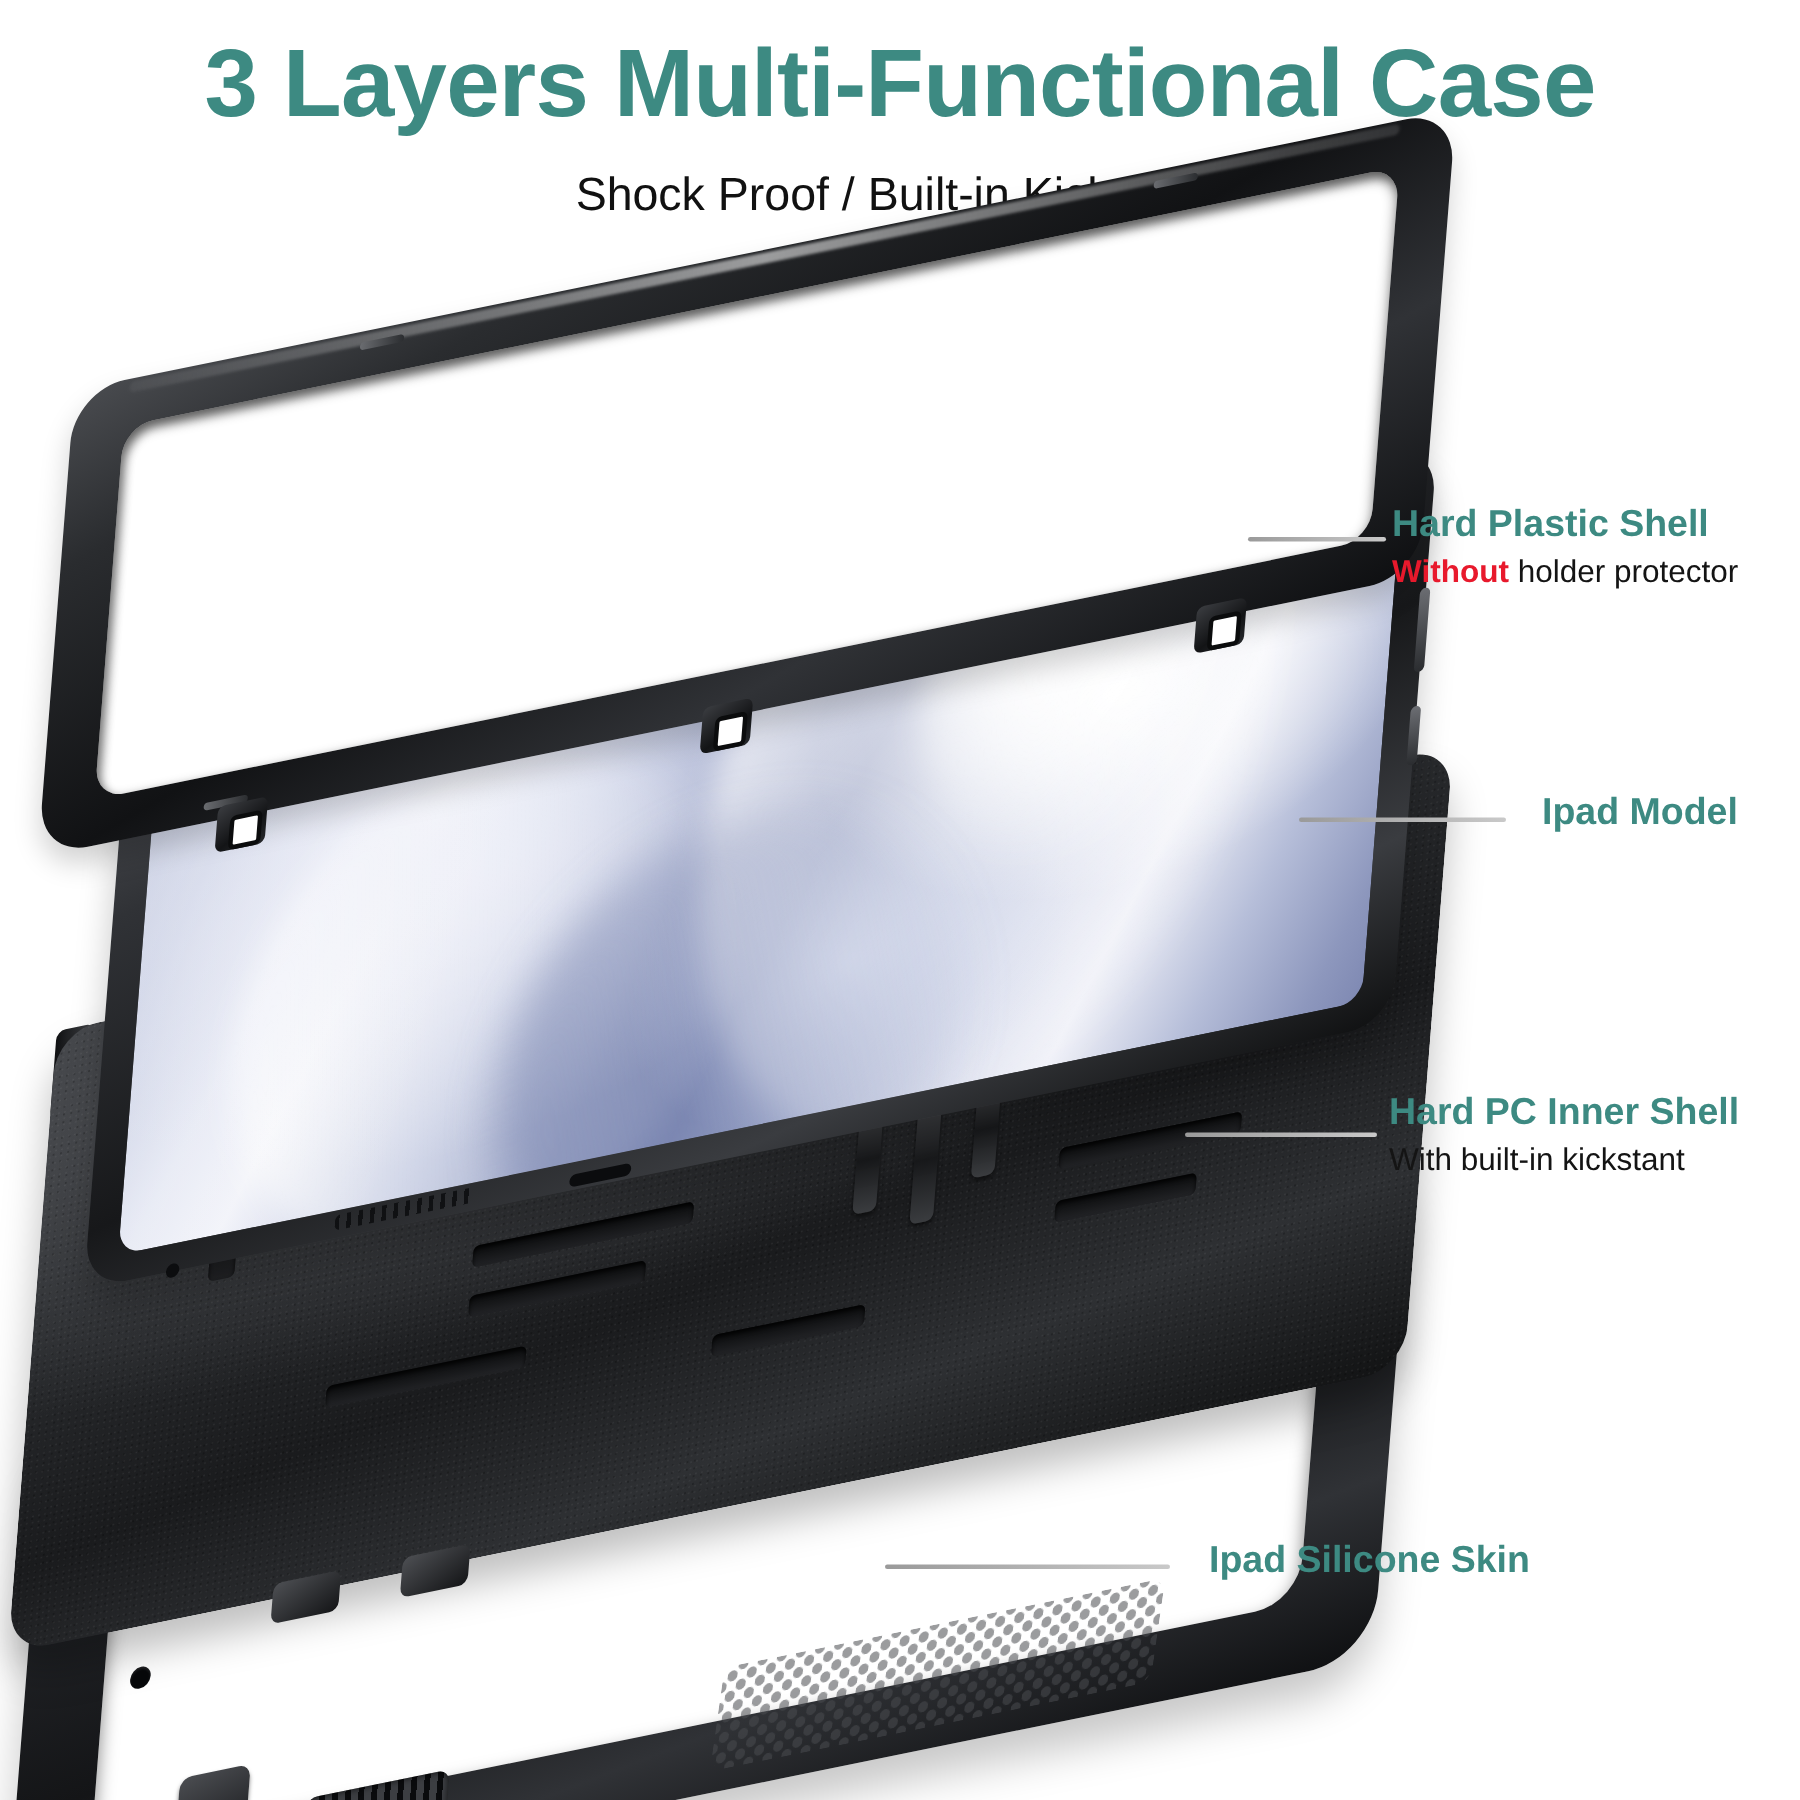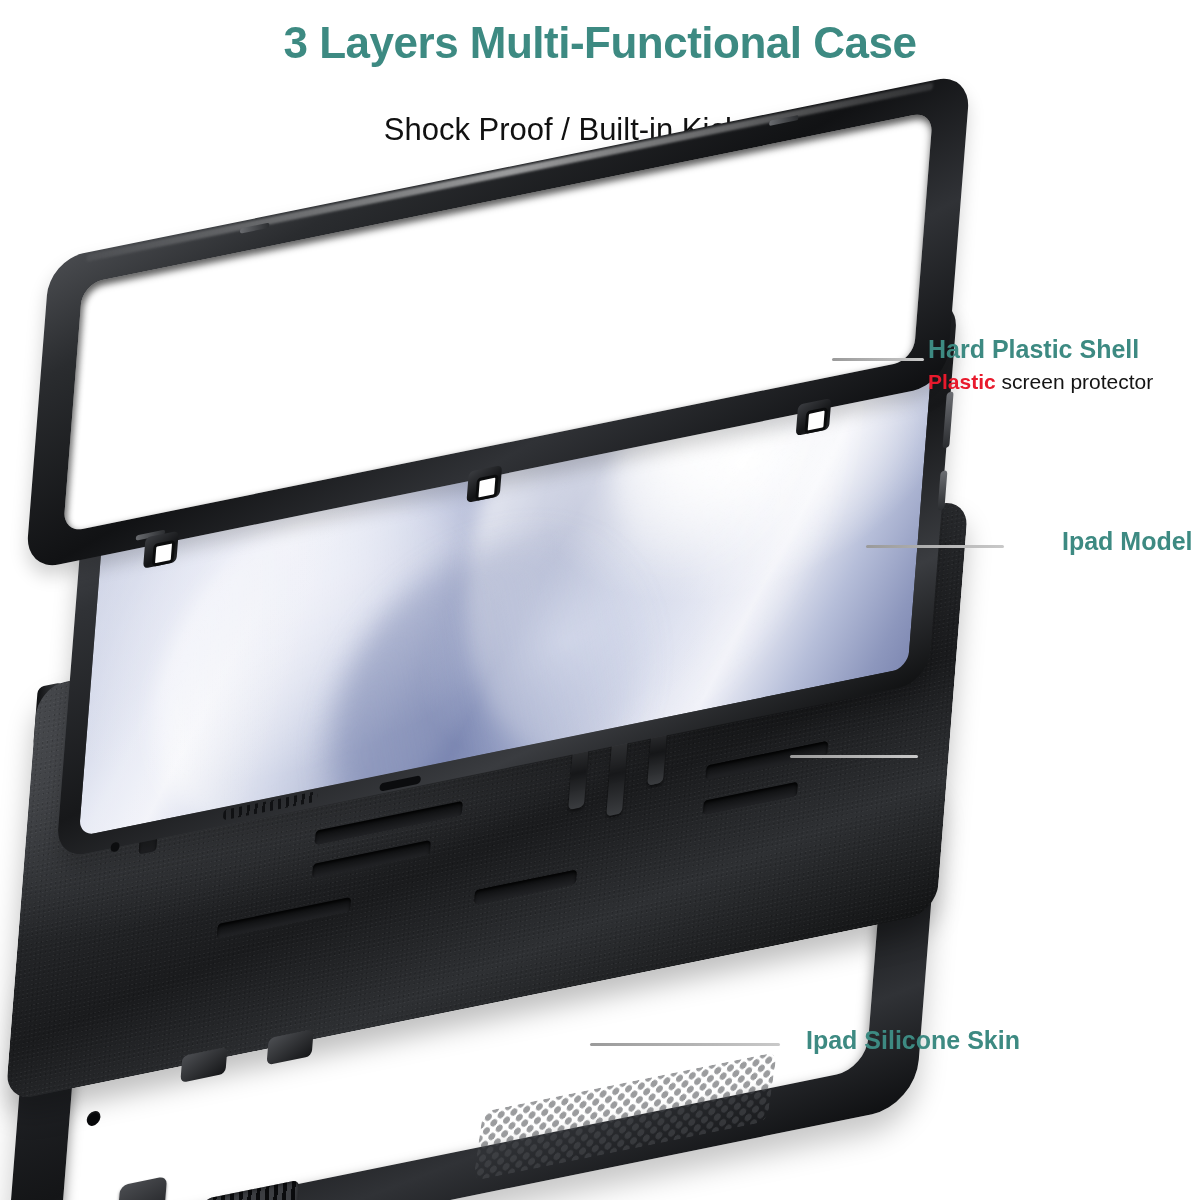--- a/index.html
+++ b/index.html
@@ -8,21 +8,21 @@
     background:#ffffff;
     font-family:"Liberation Sans", sans-serif;
     overflow:hidden;
   }
   #stage { position:relative; width:1200px; height:1200px; background:#fff; }
 
   
   .title {
     position:absolute; left:0; top:18px; width:1200px;
     text-align:center;
-    font-size:44px; font-weight:bold; letter-spacing:-0.5px;
+    font-size:64px; font-weight:bold; letter-spacing:-0.5px;
     color:#3d8a82;
     white-space:nowrap;
   }
   .subtitle {
     position:absolute; left:0; top:112px; width:1200px;
     text-align:center;
     font-size:31px; font-weight:normal; color:#111;
     white-space:nowrap;
   }
 
@@ -393,25 +393,29 @@
 
   </div>
 
   <div class="leader" style="left:832px; top:358px; width:92px;"></div>
   <div class="leader" style="left:866px; top:545px; width:138px;"></div>
   <div class="leader" style="left:790px; top:755px; width:128px;"></div>
   <div class="leader" style="left:590px; top:1043px; width:190px;"></div>
 
   <div class="callout" style="left:928px; top:335px;">
     <div class="ttl">Hard Plastic Shell</div>
-    <div class="sub"><span class="hl">Plastic</span><span> screen protector</span></div>
+    <div class="sub"><span class="hl">Without</span><span> holder protector</span></div>
   </div>
 
-  <div class="callout" style="left:1062px; top:527px;">
+  <div class="callout" style="left:1028px; top:527px;">
     <div class="ttl">Ipad Model</div>
   </div>
 
+  <div class="callout" style="left:926px; top:727px;">
+    <div class="ttl">Hard PC Inner Shell</div>
+    <div class="sub">With built-in kickstant</div>
+  </div>
 
   <div class="callout" style="left:806px; top:1026px;">
     <div class="ttl">Ipad Silicone Skin</div>
   </div>
 
 </div>
 
 </body></html>

